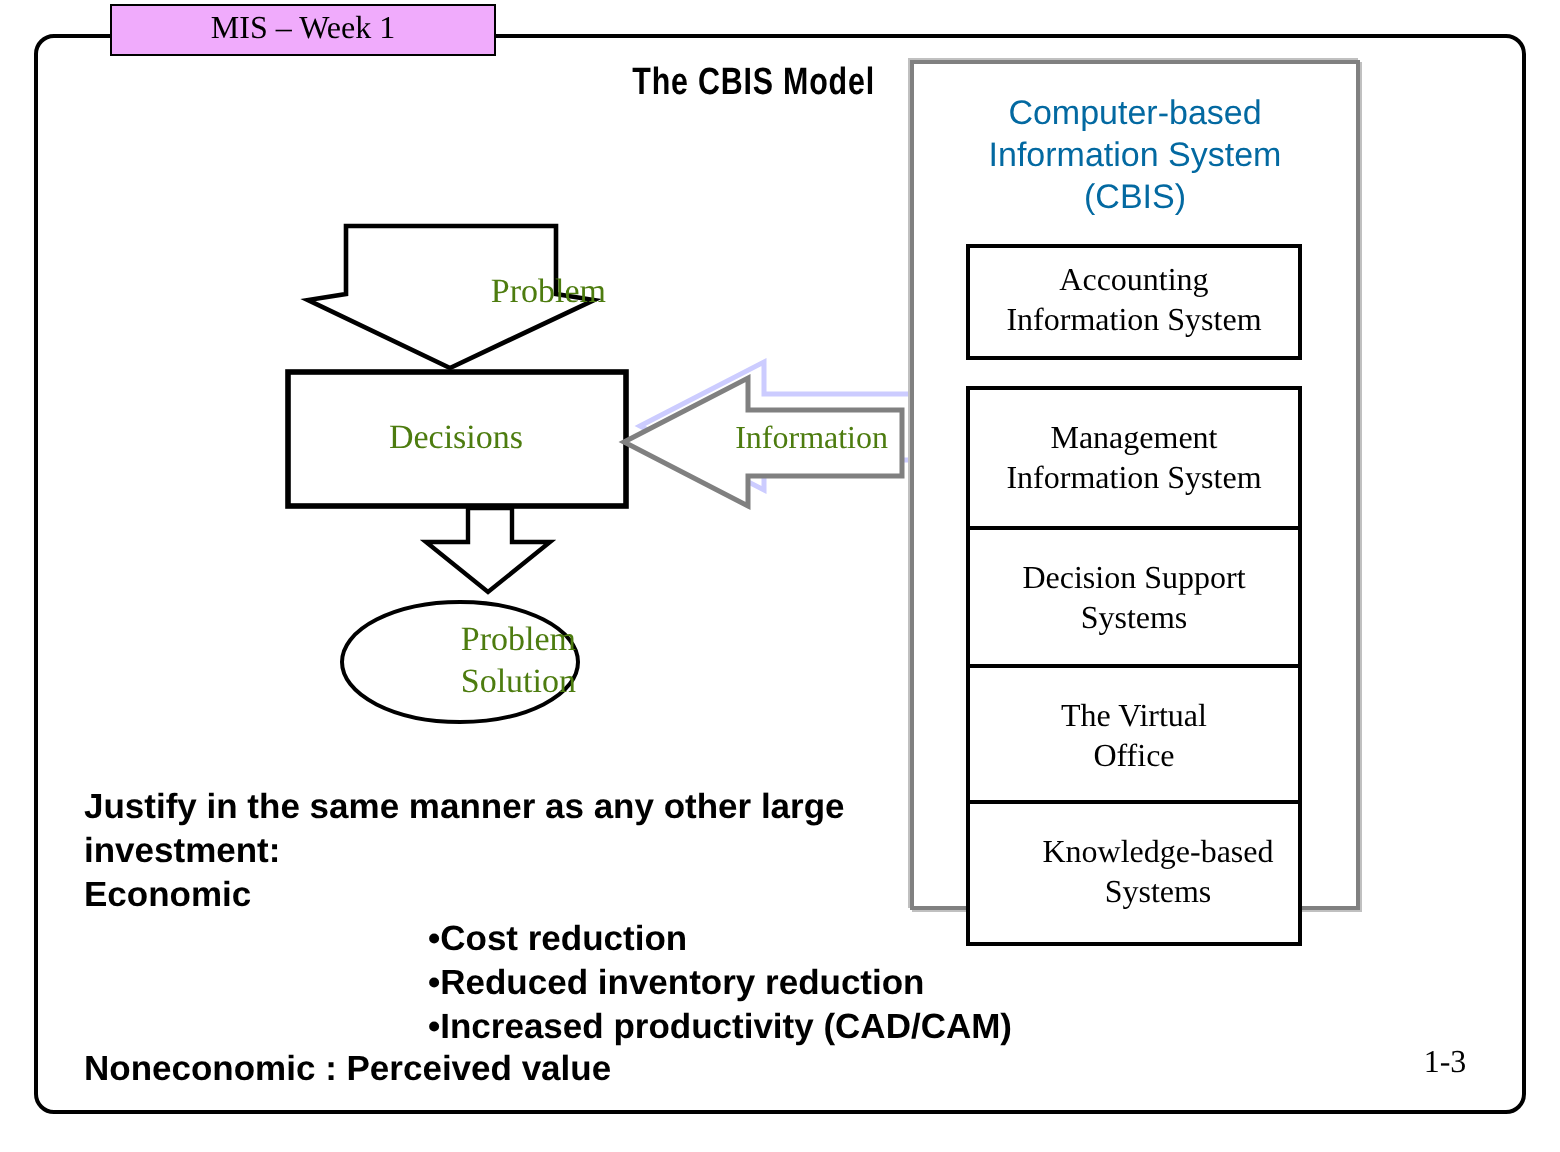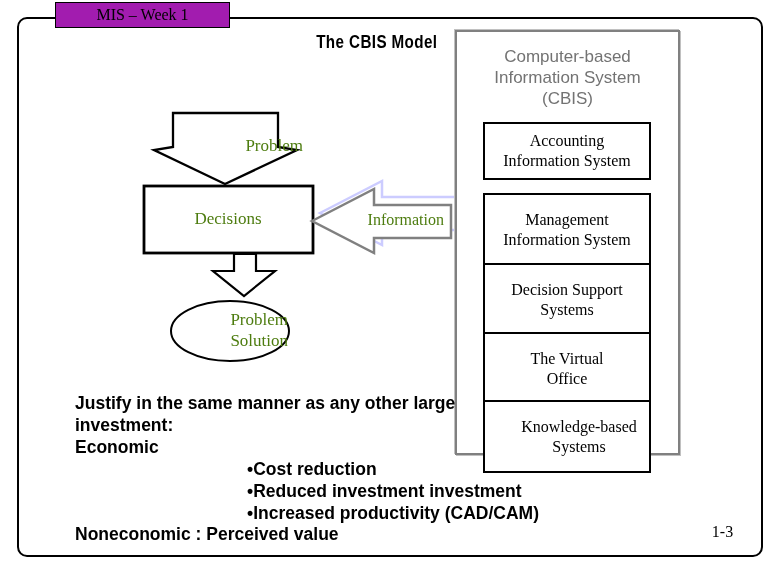--- a/index.html
+++ b/index.html
@@ -22,22 +22,22 @@
     width: 746px; height: 540px;
     border: 2px solid #000000;
     border-radius: 10px;
     box-sizing: border-box;
     background: transparent;
   }
   
   .header-box {
     position: absolute;
     left: 55px; top: 2px;
-    width: 175px; height: 26px;
-    background: #a21caf;
+    width: 193px; height: 26px;
+    background: #f0abfc;
     border: 1.5px solid #000000;
     box-sizing: border-box;
     display: flex; align-items: center; justify-content: center;
     font-family: "Liberation Serif", serif;
     font-size: 16px;
     color: #000000;
     z-index: 5;
   }
   
   .slide-title {
@@ -94,21 +94,21 @@
     background: #ffffff;
     z-index: 2;
   }
   .cbis-heading {
     position: absolute;
     left: 0; right: 0; top: 14px;
     text-align: center;
     font-family: "Liberation Sans", sans-serif;
     font-size: 17px;
     line-height: 21px;
-    color: #737373;
+    color: #0369a1;
     white-space: pre-line;
   }
   .system-box {
     position: absolute;
     left: 26px;
     width: 168px; height: 73px;
     border: 2px solid #000000;
     box-sizing: border-box;
     background: #ffffff;
     display: flex; align-items: center; justify-content: center;
@@ -123,21 +123,20 @@
   .notes {
     position: absolute;
     left: 42px; top: 393px;
     width: 430px;
     font-family: "Liberation Sans", sans-serif;
     font-size: 17.5px;
     font-weight: bold;
     line-height: 21.9px;
     color: #000000;
     z-index: 3;
-    margin-left: 33px;
   }
   .note-line { white-space: nowrap; }
   .note-line.indent { padding-left: 172px; }
   
   .page-number {
     position: absolute;
     left: 695px; top: 523px;
     width: 55px;
     text-align: center;
     font-family: "Liberation Serif", serif;
@@ -196,20 +195,20 @@
 Office</div>
     <div class="system-box" style="top:368px;padding-left:24px;">Knowledge-based
 Systems</div>
   </div>
 
   <div class="notes">
     <div class="note-line">Justify in the same manner as any other large</div>
     <div class="note-line">investment:</div>
     <div class="note-line">Economic</div>
     <div class="note-line indent">•Cost reduction</div>
-    <div class="note-line indent">•Reduced investment investment</div>
+    <div class="note-line indent">•Reduced inventory reduction</div>
     <div class="note-line indent">•Increased productivity (CAD/CAM)</div>
     <div class="note-line">Noneconomic : Perceived value</div>
   </div>
 
   <div class="page-number">1-3</div>
 
 </div>
 
 </body></html>

